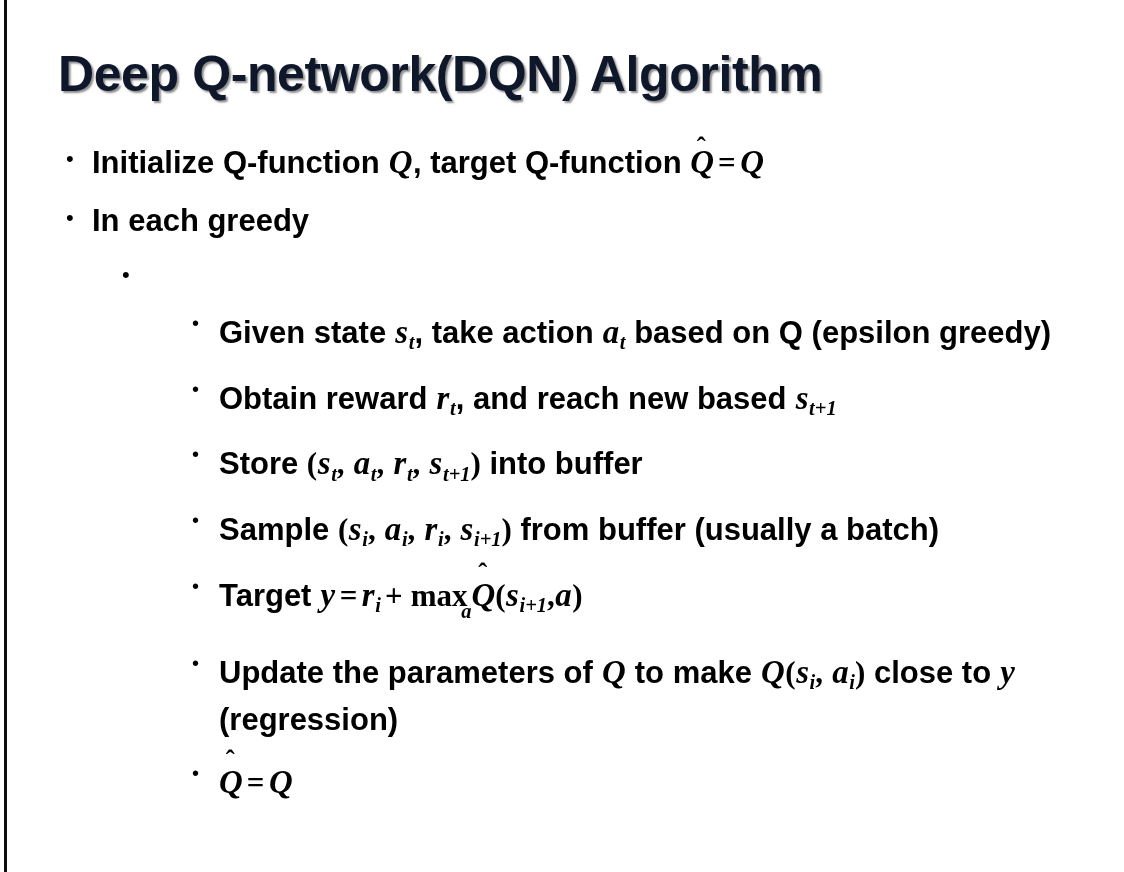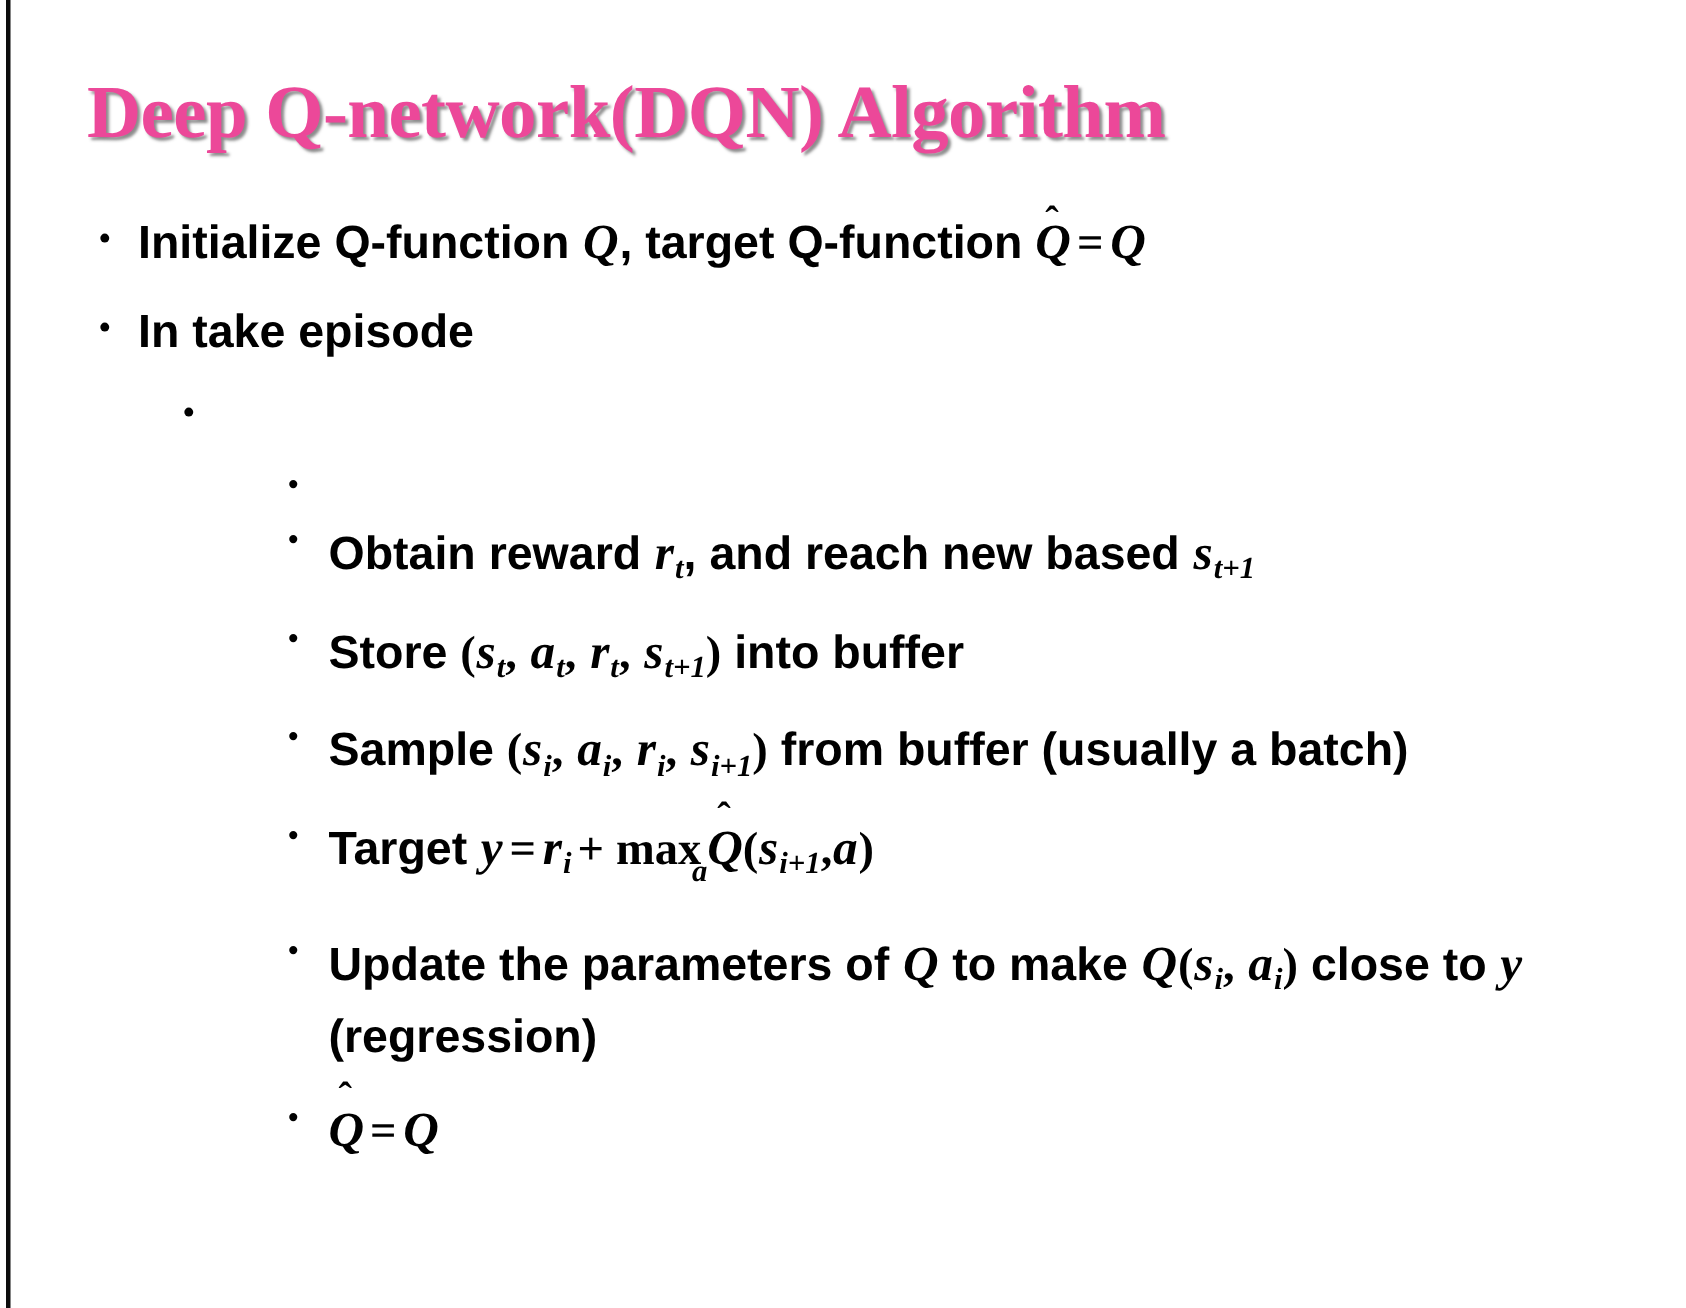--- a/index.html
+++ b/index.html
@@ -29,24 +29,23 @@
   }
 
   #slide-title {
     position: absolute;
     left: 58px;
     top: 48px;
     font-size: 50px;
     font-weight: bold;
     letter-spacing: -0.4px;
     line-height: 1.06;
-    color: #ec4899;
+    color: #0f172a;
     text-shadow: 2px 2px 2px rgba(120,120,120,0.85);
     white-space: nowrap;
-    font-family: Liberation Serif, serif;
   }
 
   #body-list {
     position: absolute;
     left: 0;
     top: 146px;
     width: 1124px;
   }
 
   .bullet-row {
@@ -154,29 +153,30 @@
 
   <div id="body-list">
 
     <div class="bullet-row lvl1">
       <span class="bullet-mark">•</span>
       <span class="bullet-text"><span>Initialize Q-function </span><span class="mi">Q</span><span>, target Q-function </span><span class="hatq"><span class="hat">ˆ</span><span>Q</span></span><span class="mo">=</span><span class="mi">Q</span></span>
     </div>
 
     <div class="bullet-row lvl1">
       <span class="bullet-mark">•</span>
-      <span class="bullet-text">In take episode</span>
+      <span class="bullet-text">In each greedy</span>
     </div>
 
     <div class="bullet-row lvl2">
       <span class="bullet-mark">•</span>
     </div>
 
     <div class="bullet-row lvl3">
       <span class="bullet-mark">•</span>
+      <span class="bullet-text"><span>Given state </span><span class="mi">s</span><span class="sub">t</span><span>, take action </span><span class="mi">a</span><span class="sub">t</span><span> based on Q (epsilon greedy)</span></span>
     </div>
 
     <div class="bullet-row lvl3">
       <span class="bullet-mark">•</span>
       <span class="bullet-text"><span>Obtain reward </span><span class="mi">r</span><span class="sub">t</span><span>, and reach new based </span><span class="mi">s</span><span class="sub">t+1</span></span>
     </div>
 
     <div class="bullet-row lvl3">
       <span class="bullet-mark">•</span>
       <span class="bullet-text"><span>Store </span><span class="mn">(</span><span class="mi">s</span><span class="sub">t</span><span class="mpunct">,</span>&nbsp;<span class="mi">a</span><span class="sub">t</span><span class="mpunct">,</span>&nbsp;<span class="mi">r</span><span class="sub">t</span><span class="mpunct">,</span>&nbsp;<span class="mi">s</span><span class="sub">t+1</span><span class="mn">)</span><span> into buffer</span></span>

